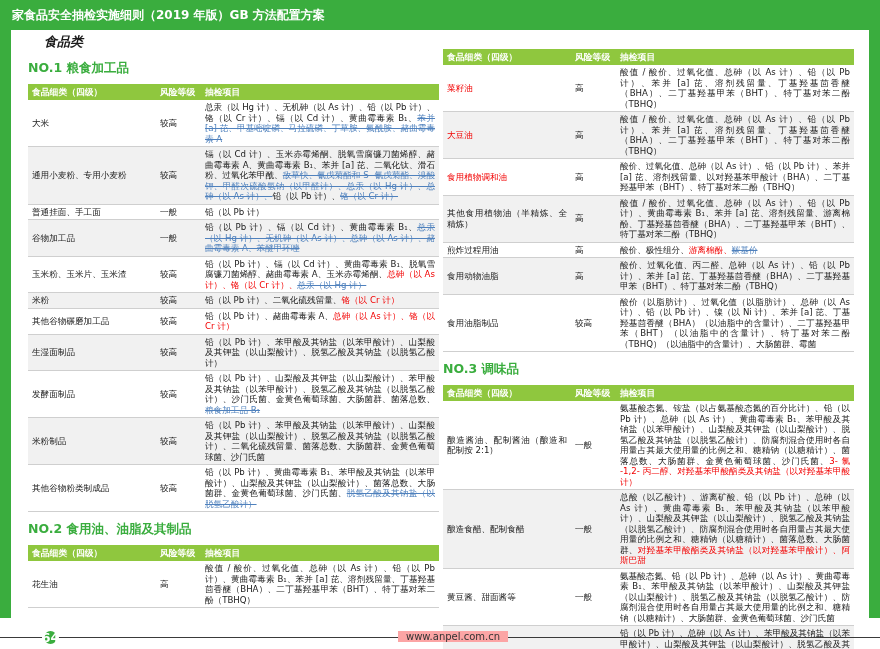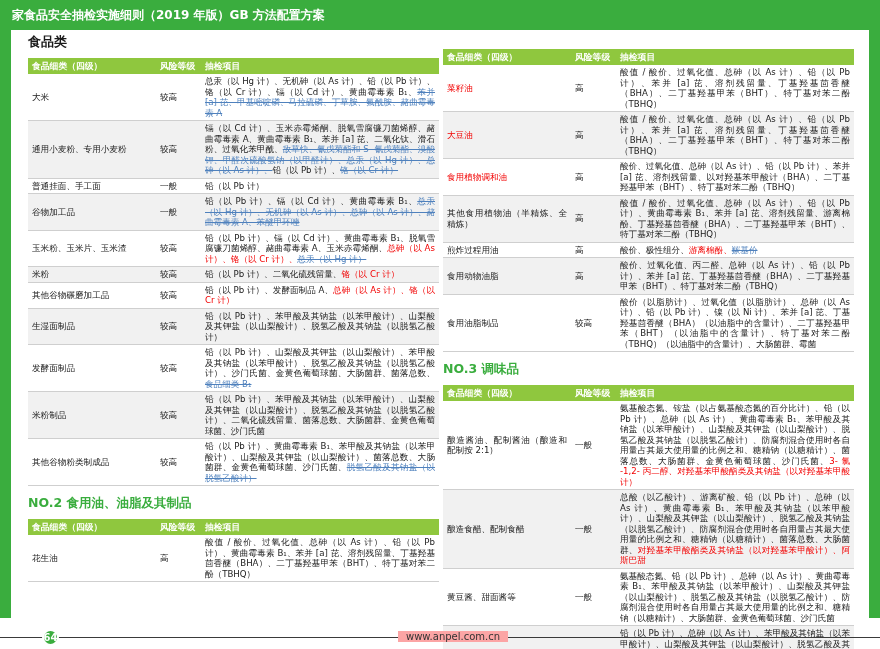--- a/index.html
+++ b/index.html
@@ -31,21 +31,21 @@
   }
   .col{flex:1;min-width:0;}
   .page-title{
     margin:9px 0 2px;text-align:center;font-size:23px;font-weight:bold;color:#111;
     letter-spacing:0.5px;
   }
   .legend-line{margin:0 0 5px;text-align:center;font-size:10.5px;font-weight:bold;}
   .lg-red{color:var(--red);}
   .lg-plain{color:#111;}
   .lg-blue{color:var(--blue);}
-  .category-label{font-size:13px;font-weight:bold;margin:3px 0 7px;}
+  .category-label{font-size:13px;font-weight:bold;margin:3px 16px 7px;font-style:italic;}
   .sec-title{color:var(--green);font-weight:bold;font-size:12.5px;margin:9px 0 4px;}
   .col-right{padding-top:12px;}
   table.ptable{width:100%;border-collapse:collapse;table-layout:fixed;margin-bottom:2px;margin-top:7px;}
   table.ptable th{
     background:var(--hdr-green);color:#fff;font-weight:bold;font-size:8.8px;
     text-align:left;padding:3px 4px;line-height:10px;
   }
   table.ptable td{
     font-size:8.6px;line-height:10.5px;padding:2px 4px;vertical-align:middle;
     border-bottom:1px solid #cfcfcf;text-align:justify;
@@ -54,39 +54,40 @@
   col.c0{width:128px;} col.c1{width:45px;}
   td.c0,td.c1{text-align:left;}
   .tx-normal{color:var(--ink);}
   .tx-red{color:var(--red);}
   .tx-blue-strike{color:var(--blue);text-decoration:line-through;}
   td.c0.tx-red{color:var(--red);}
   .footer{position:absolute;left:0;top:627px;width:880px;height:22px;}
   .footer-rule{position:absolute;left:0;right:0;top:10px;border-top:1.5px solid #3a3a3a;}
   .page-badge{
     position:absolute;left:42px;top:2px;width:17px;height:17px;border-radius:50%;
-    background:var(--green);border:2px solid #fff;color:#fff;font-size:10px;font-weight:bold;
+    background:var(--green);border:2px solid #fff;color:#fff;font-size:13px;font-weight:bold;
     display:flex;align-items:center;justify-content:center;
   }
   .site-url{
     position:absolute;left:398px;top:4px;background:#fca5a5;padding:0 8px;
     font-size:10px;color:#333;
   }
 </style>
 </head>
 <body>
 
 <div class="page">
   <div class="banner">
     <span>国家食品安全抽检实施细则（2019 年版）GB 方法配置方案</span>
   </div>
 
   <div class="content">
     <div class="col col-left">
       <div class="category-label">食品类</div>
+    <div class="sec-title">NO.1 粮食加工品</div>
         <table class="ptable">
           <colgroup>
             <col class="c0">
             <col class="c1">
             <col class="c2">
           </colgroup>
           <thead>
             <tr>
               <th class="c0">食品细类（四级）</th>
               <th class="c1">风险等级</th>
@@ -120,31 +121,31 @@
               <td class="c2"><span class="tx-normal">铅（以 Pb 计）、镉（以 Cd 计）、黄曲霉毒素 B₁、脱氧雪腐镰刀菌烯醇、赭曲霉毒素 A、玉米赤霉烯酮、</span><span class="tx-red">总砷（以 As 计）、铬（以 Cr 计）、</span><span class="tx-blue-strike">总汞（以 Hg 计）</span></td>
             </tr>
             <tr>
               <td class="c0">米粉</td>
               <td class="c1">较高</td>
               <td class="c2"><span class="tx-normal">铅（以 Pb 计）、二氧化硫残留量、</span><span class="tx-red">铬（以 Cr 计）</span></td>
             </tr>
             <tr>
               <td class="c0">其他谷物碾磨加工品</td>
               <td class="c1">较高</td>
-              <td class="c2"><span class="tx-normal">铅（以 Pb 计）、发酵面制品 A、</span><span class="tx-red">总砷（以 As 计）、铬（以 Cr 计）</span></td>
+              <td class="c2"><span class="tx-normal">铅（以 Pb 计）、赭曲霉毒素 A、</span><span class="tx-red">总砷（以 As 计）、铬（以 Cr 计）</span></td>
             </tr>
             <tr>
               <td class="c0">生湿面制品</td>
               <td class="c1">较高</td>
               <td class="c2"><span class="tx-normal">铅（以 Pb 计）、苯甲酸及其钠盐（以苯甲酸计）、山梨酸及其钾盐（以山梨酸计）、脱氢乙酸及其钠盐（以脱氢乙酸计）</span></td>
             </tr>
             <tr>
               <td class="c0">发酵面制品</td>
               <td class="c1">较高</td>
-              <td class="c2"><span class="tx-normal">铅（以 Pb 计）、山梨酸及其钾盐（以山梨酸计）、苯甲酸及其钠盐（以苯甲酸计）、脱氢乙酸及其钠盐（以脱氢乙酸计）、沙门氏菌、金黄色葡萄球菌、大肠菌群、菌落总数、</span><span class="tx-blue-strike">食品细类 B₁</span></td>
+              <td class="c2"><span class="tx-normal">铅（以 Pb 计）、山梨酸及其钾盐（以山梨酸计）、苯甲酸及其钠盐（以苯甲酸计）、脱氢乙酸及其钠盐（以脱氢乙酸计）、沙门氏菌、金黄色葡萄球菌、大肠菌群、菌落总数、</span><span class="tx-blue-strike">粮食加工品 B₁</span></td>
             </tr>
             <tr>
               <td class="c0">米粉制品</td>
               <td class="c1">较高</td>
               <td class="c2"><span class="tx-normal">铅（以 Pb 计）、苯甲酸及其钠盐（以苯甲酸计）、山梨酸及其钾盐（以山梨酸计）、脱氢乙酸及其钠盐（以脱氢乙酸计）、二氧化硫残留量、菌落总数、大肠菌群、金黄色葡萄球菌、沙门氏菌</span></td>
             </tr>
             <tr>
               <td class="c0">其他谷物粉类制成品</td>
               <td class="c1">较高</td>
               <td class="c2"><span class="tx-normal">铅（以 Pb 计）、黄曲霉毒素 B₁、苯甲酸及其钠盐（以苯甲酸计）、山梨酸及其钾盐（以山梨酸计）、菌落总数、大肠菌群、金黄色葡萄球菌、沙门氏菌、</span><span class="tx-blue-strike">脱氢乙酸及其钠盐（以脱氢乙酸计）</span></td>

